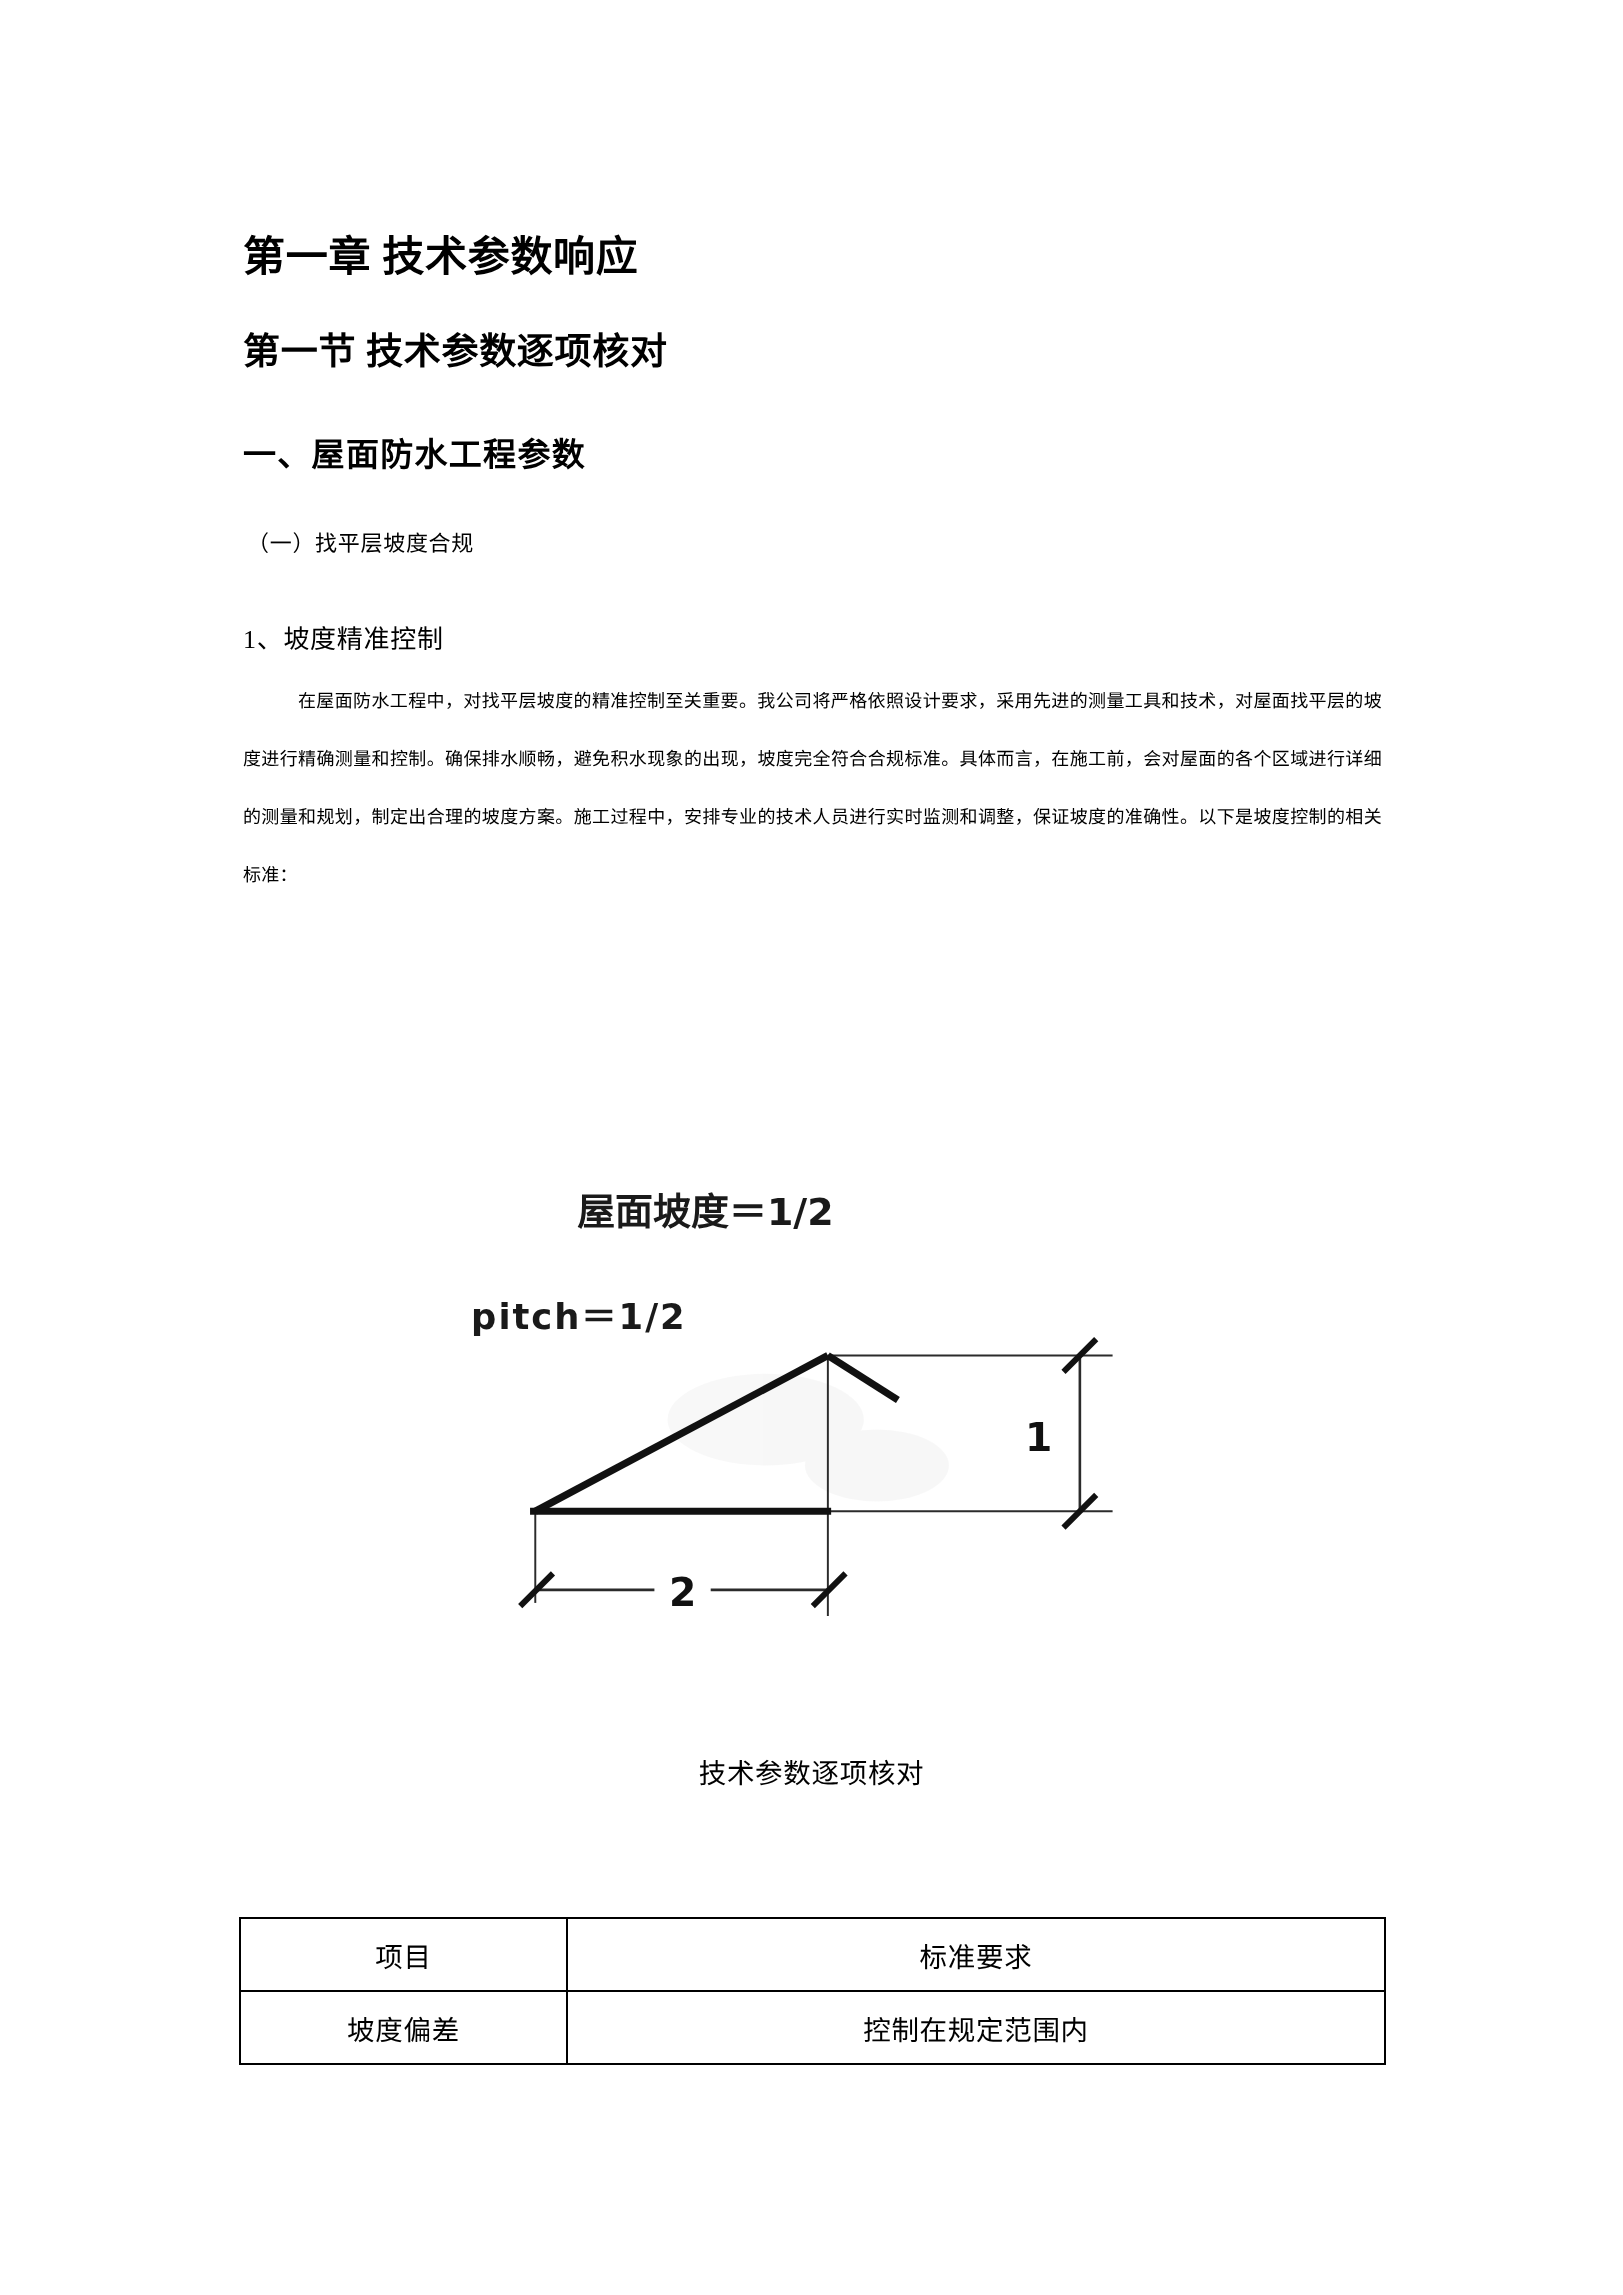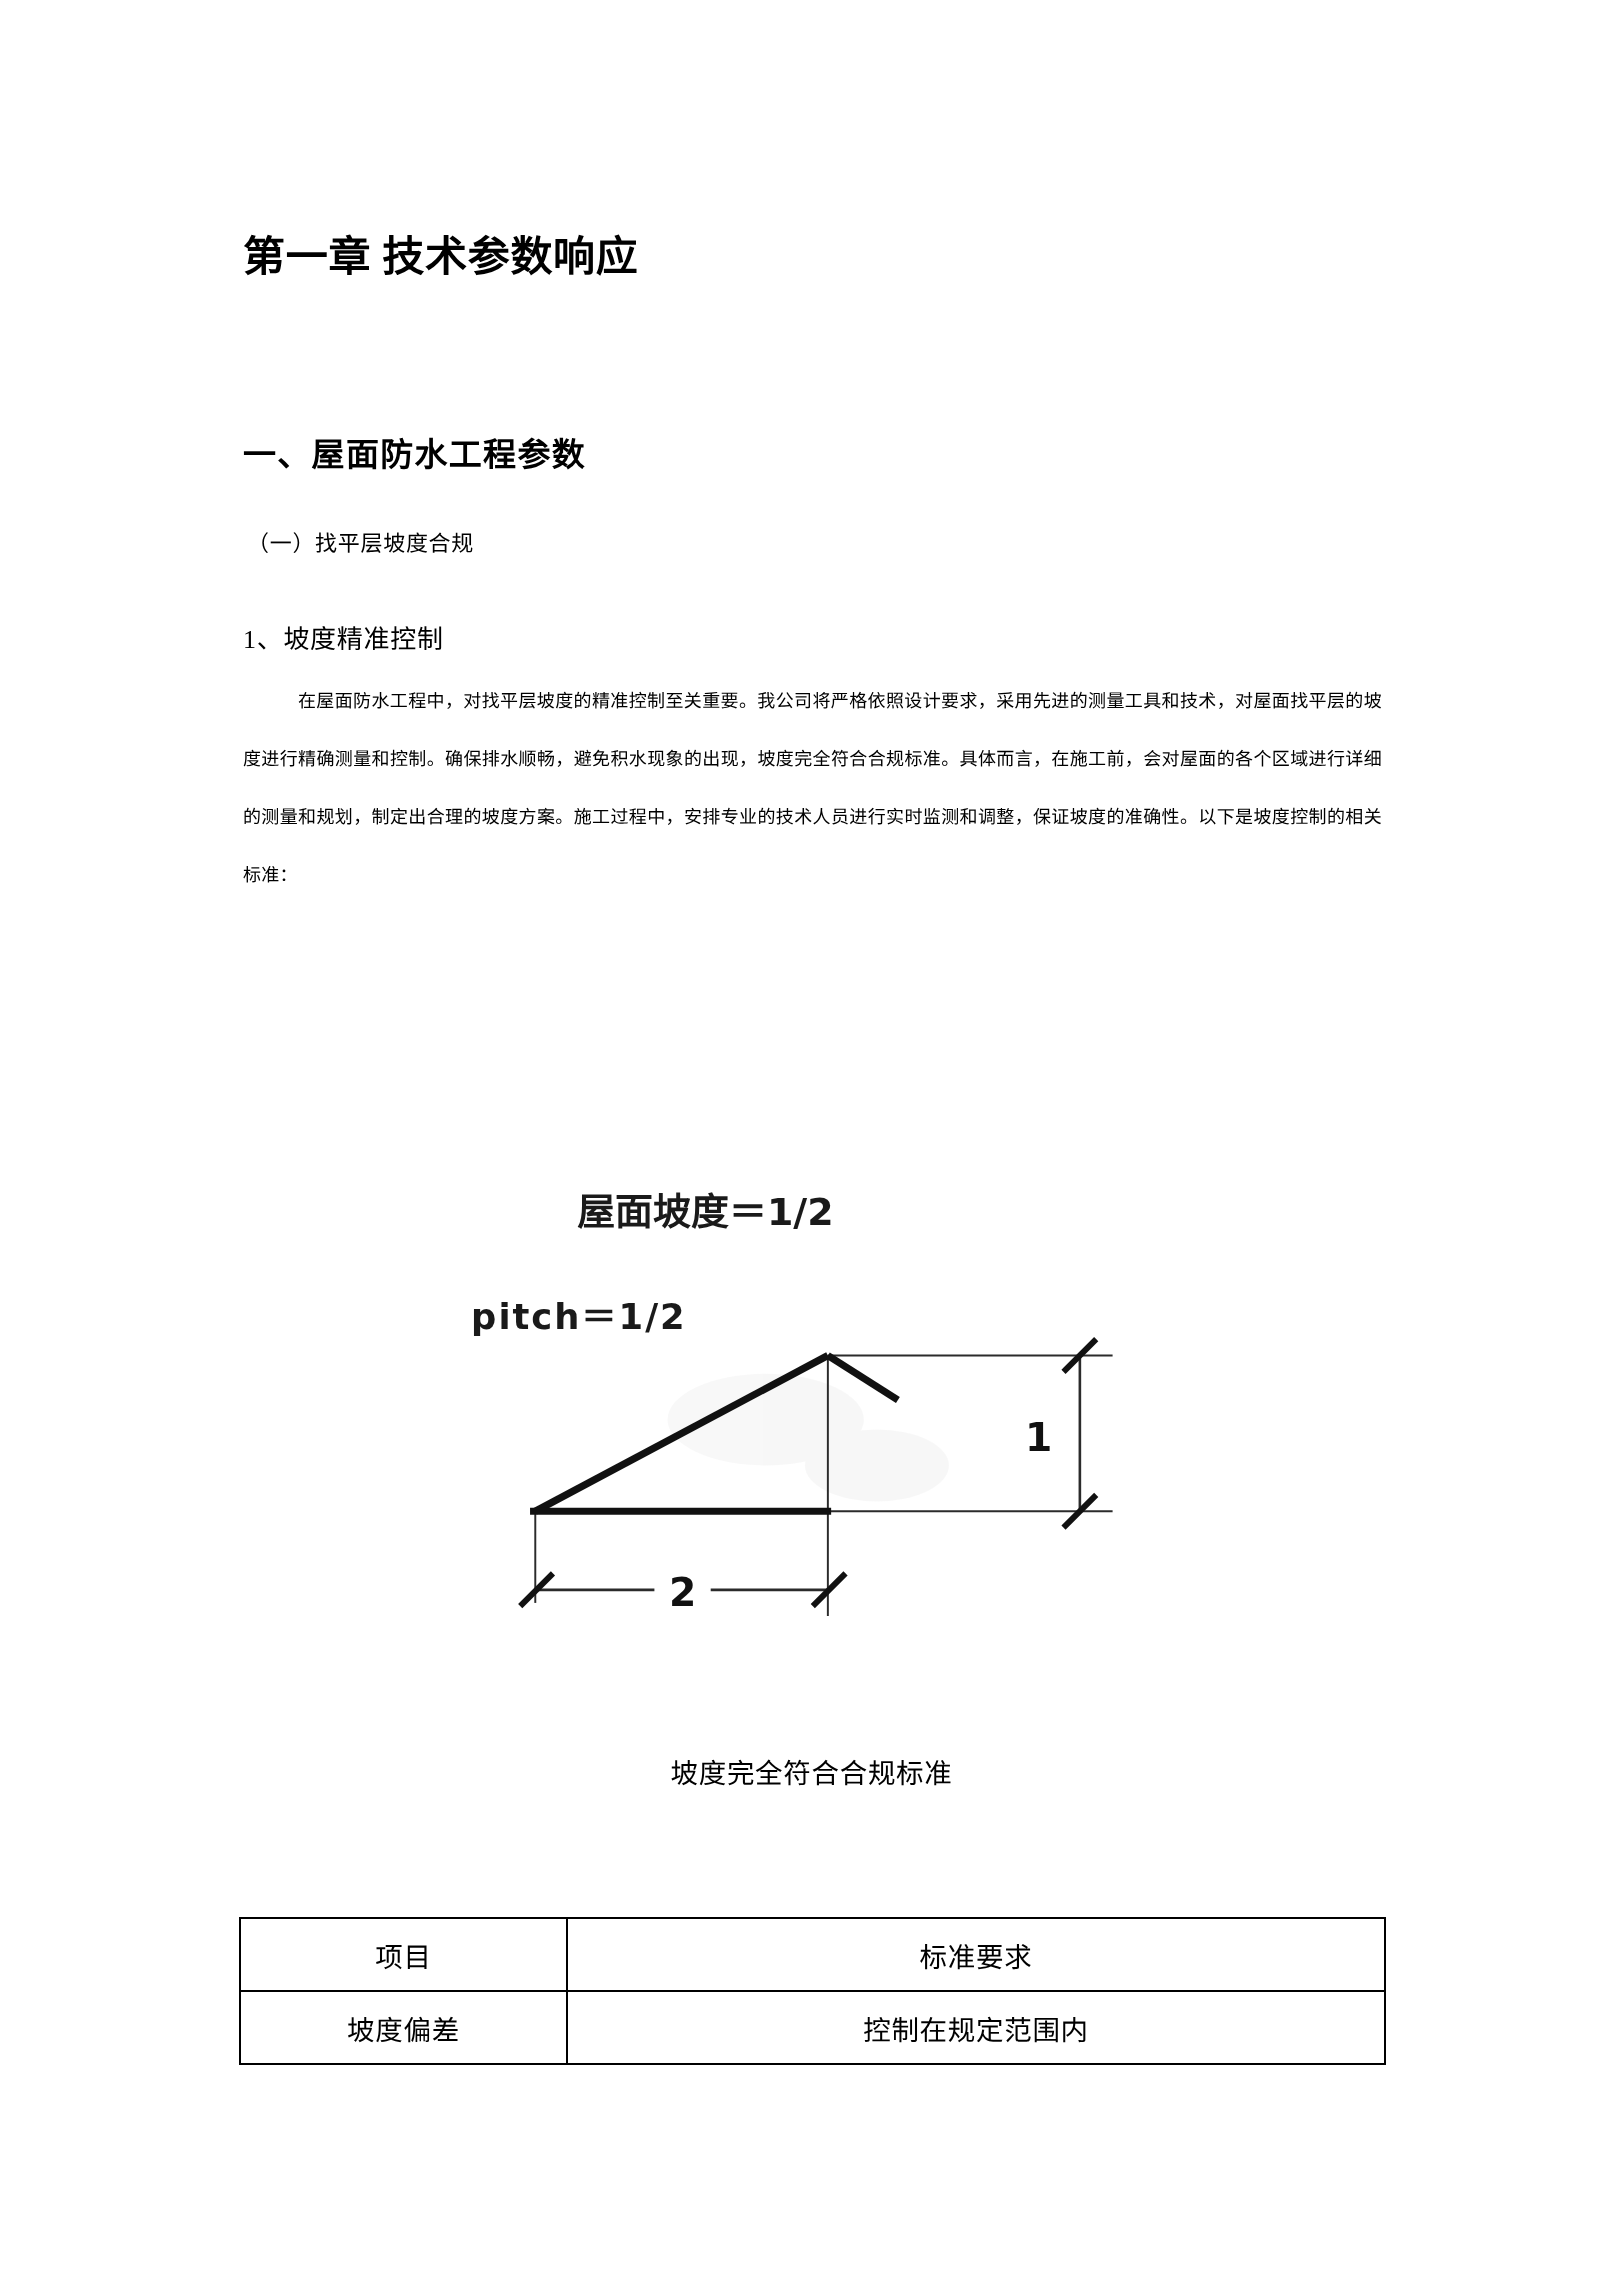--- a/index.html
+++ b/index.html
@@ -133,20 +133,21 @@
   .data-table col.c1 { width: 327px; }
   .data-table col.c2 { width: 818px; }
 </style>
 </head>
 <body>
 
 <div class="page">
 
   <h1 class="h-chapter">第一章 技术参数响应</h1>
 
+  <h2 class="h-section">第一节 技术参数逐项核对</h2>
 
   <h3 class="h-item">一、屋面防水工程参数</h3>
 
   <h4 class="h-sub">（一）找平层坡度合规</h4>
 
   <h5 class="h-num">1、坡度精准控制</h5>
 
   <p class="body-para">在屋面防水工程中，对找平层坡度的精准控制至关重要。我公司将严格依照设计要求，采用先进的测量工具和技术，对屋面找平层的坡度进行精确测量和控制。确保排水顺畅，避免积水现象的出现，坡度完全符合合规标准。具体而言，在施工前，会对屋面的各个区域进行详细的测量和规划，制定出合理的坡度方案。施工过程中，安排专业的技术人员进行实时监测和调整，保证坡度的准确性。以下是坡度控制的相关标准：</p>
 
   <div class="figure">
@@ -196,21 +197,21 @@
         <line x1="95" y1="645" x2="145" y2="595" stroke="#111111" stroke-width="9"></line>
         <line x1="542" y1="645" x2="592" y2="595" stroke="#111111" stroke-width="9"></line>
 
         <rect x="300" y="584" width="86" height="72" fill="#ffffff"></rect>
         <text x="343" y="644" font-family="'DejaVu Sans','Liberation Sans',sans-serif" font-size="60" font-weight="700" fill="#111111" text-anchor="middle">2</text>
       </g>
 
     </svg>
   </div>
 
-  <div class="fig-caption">坡度完全符合合规标准</div>
+  <div class="fig-caption">技术参数逐项核对</div>
 
   <table class="data-table">
     <colgroup>
         <col class="c1">
         <col class="c2">
       </colgroup>
     <tbody>
       <tr>
         <td>项目</td>
         <td>标准要求</td>

